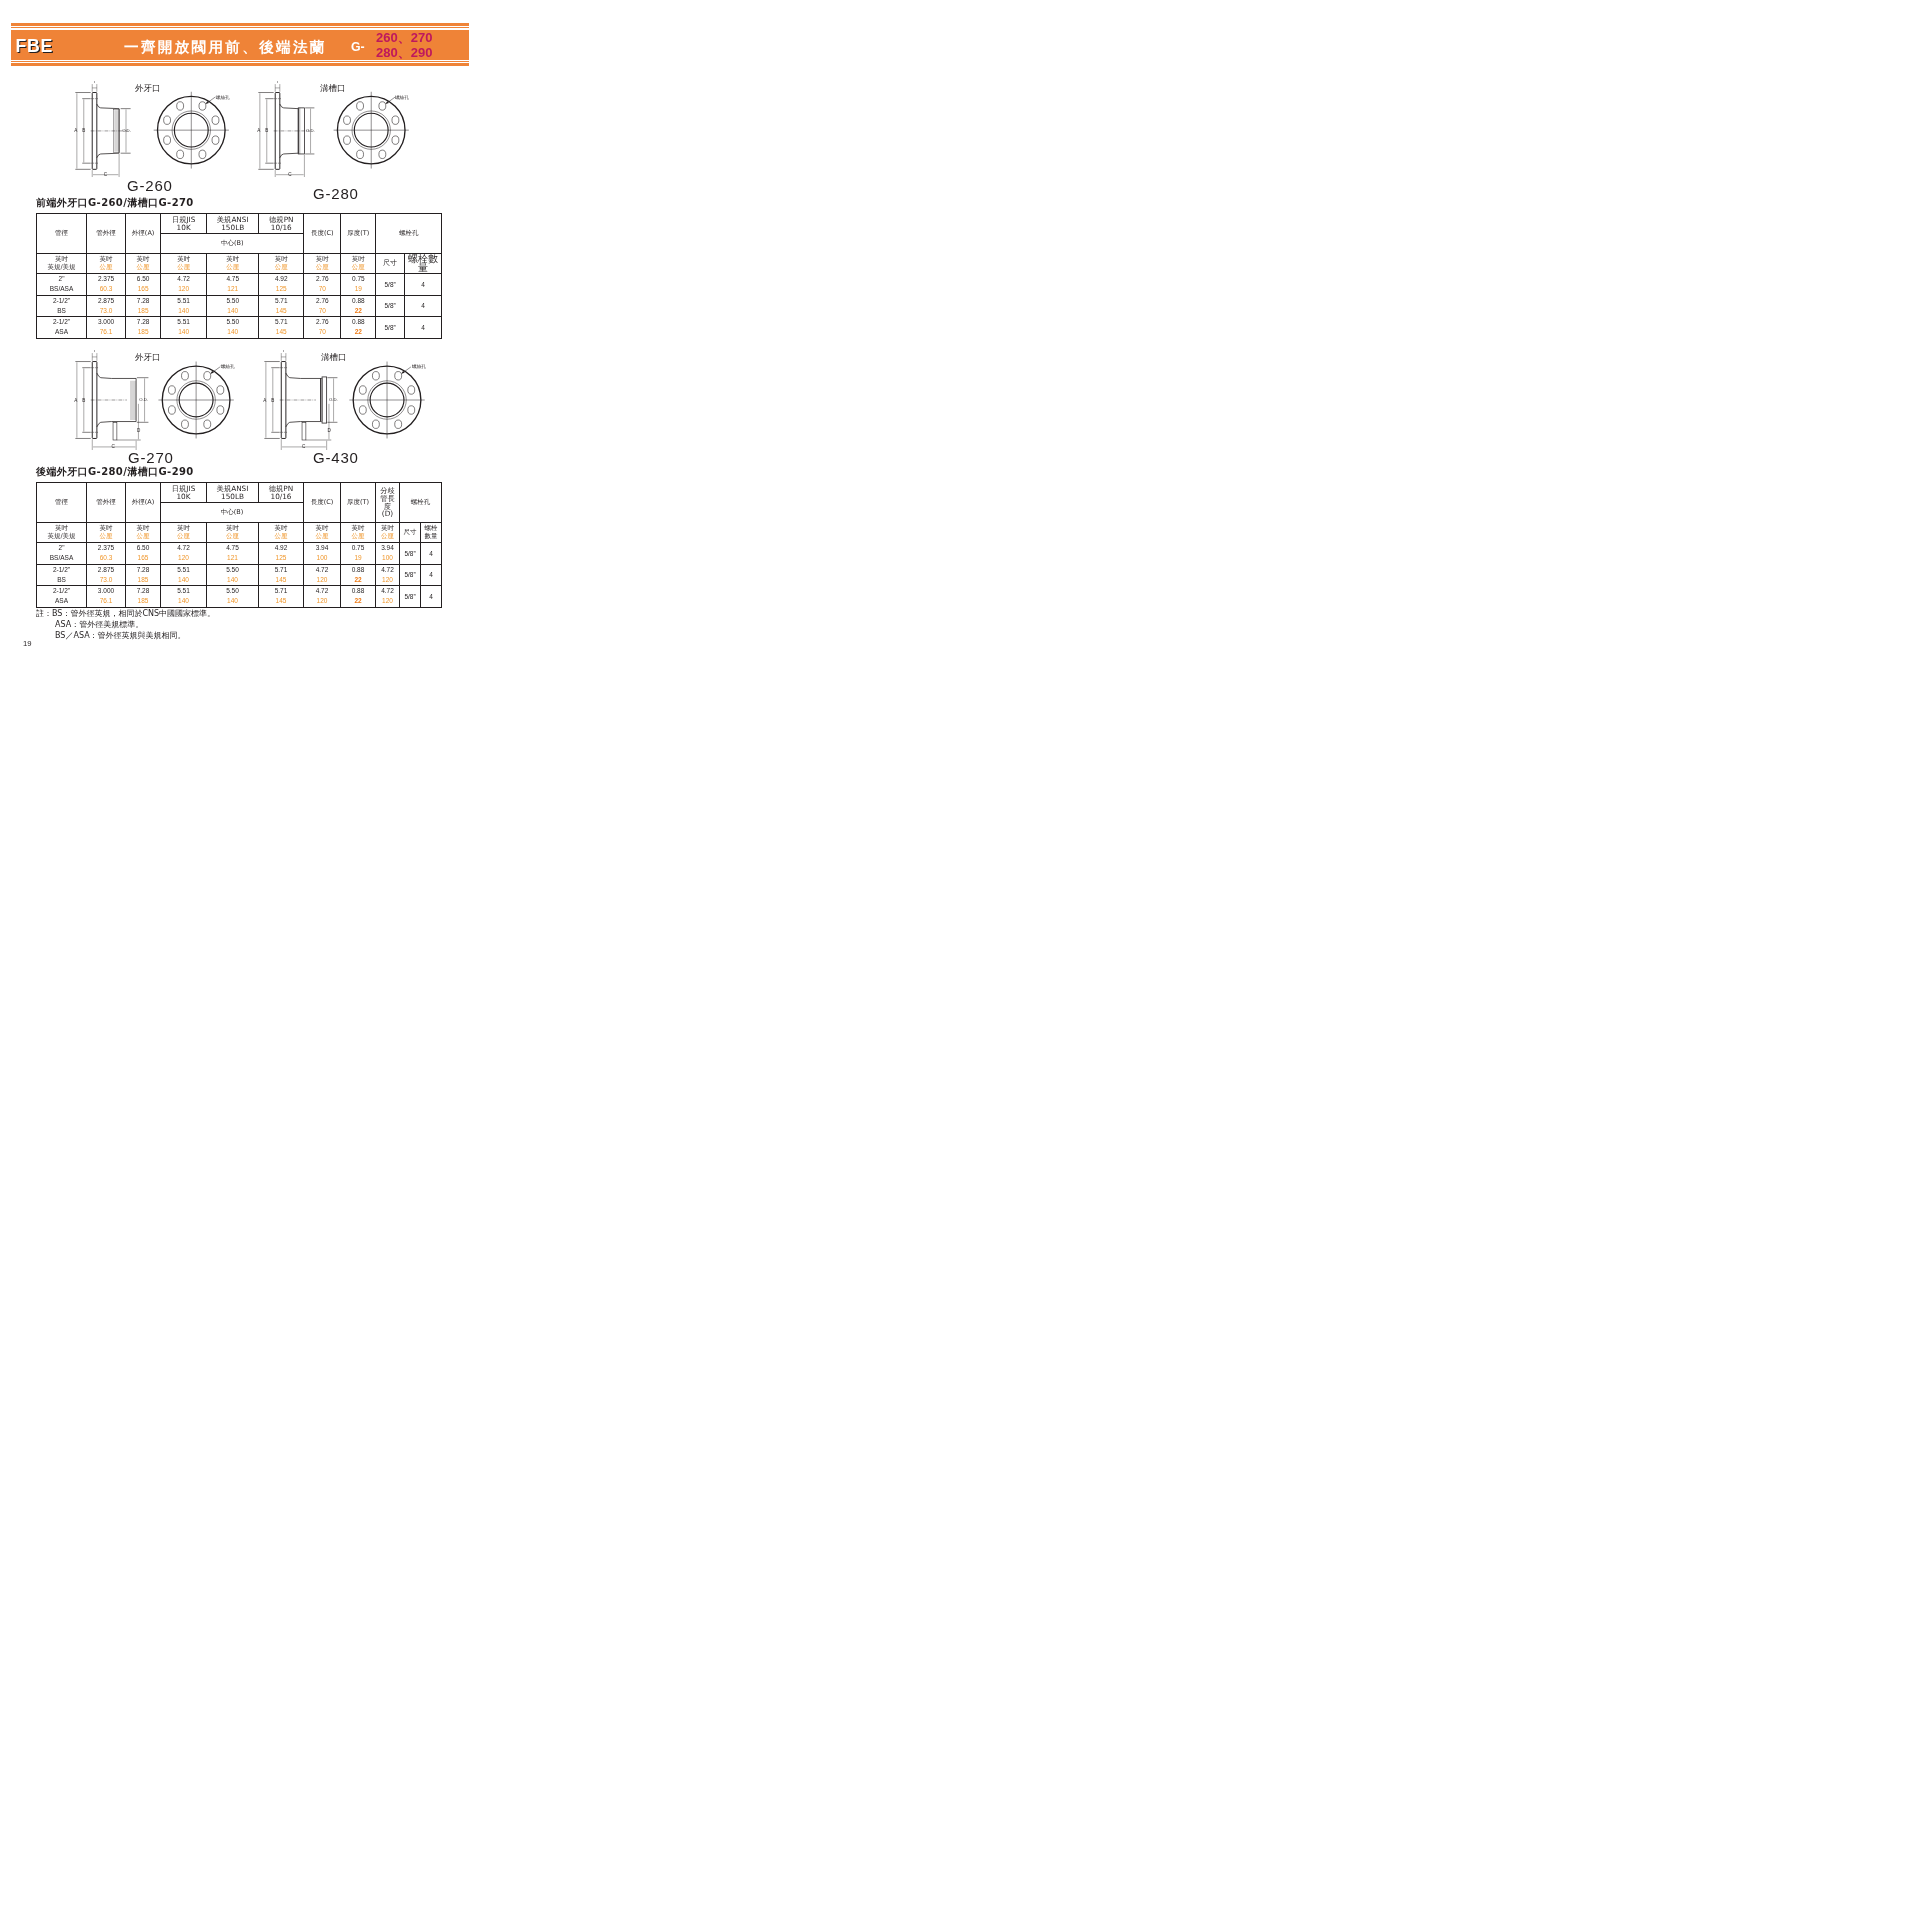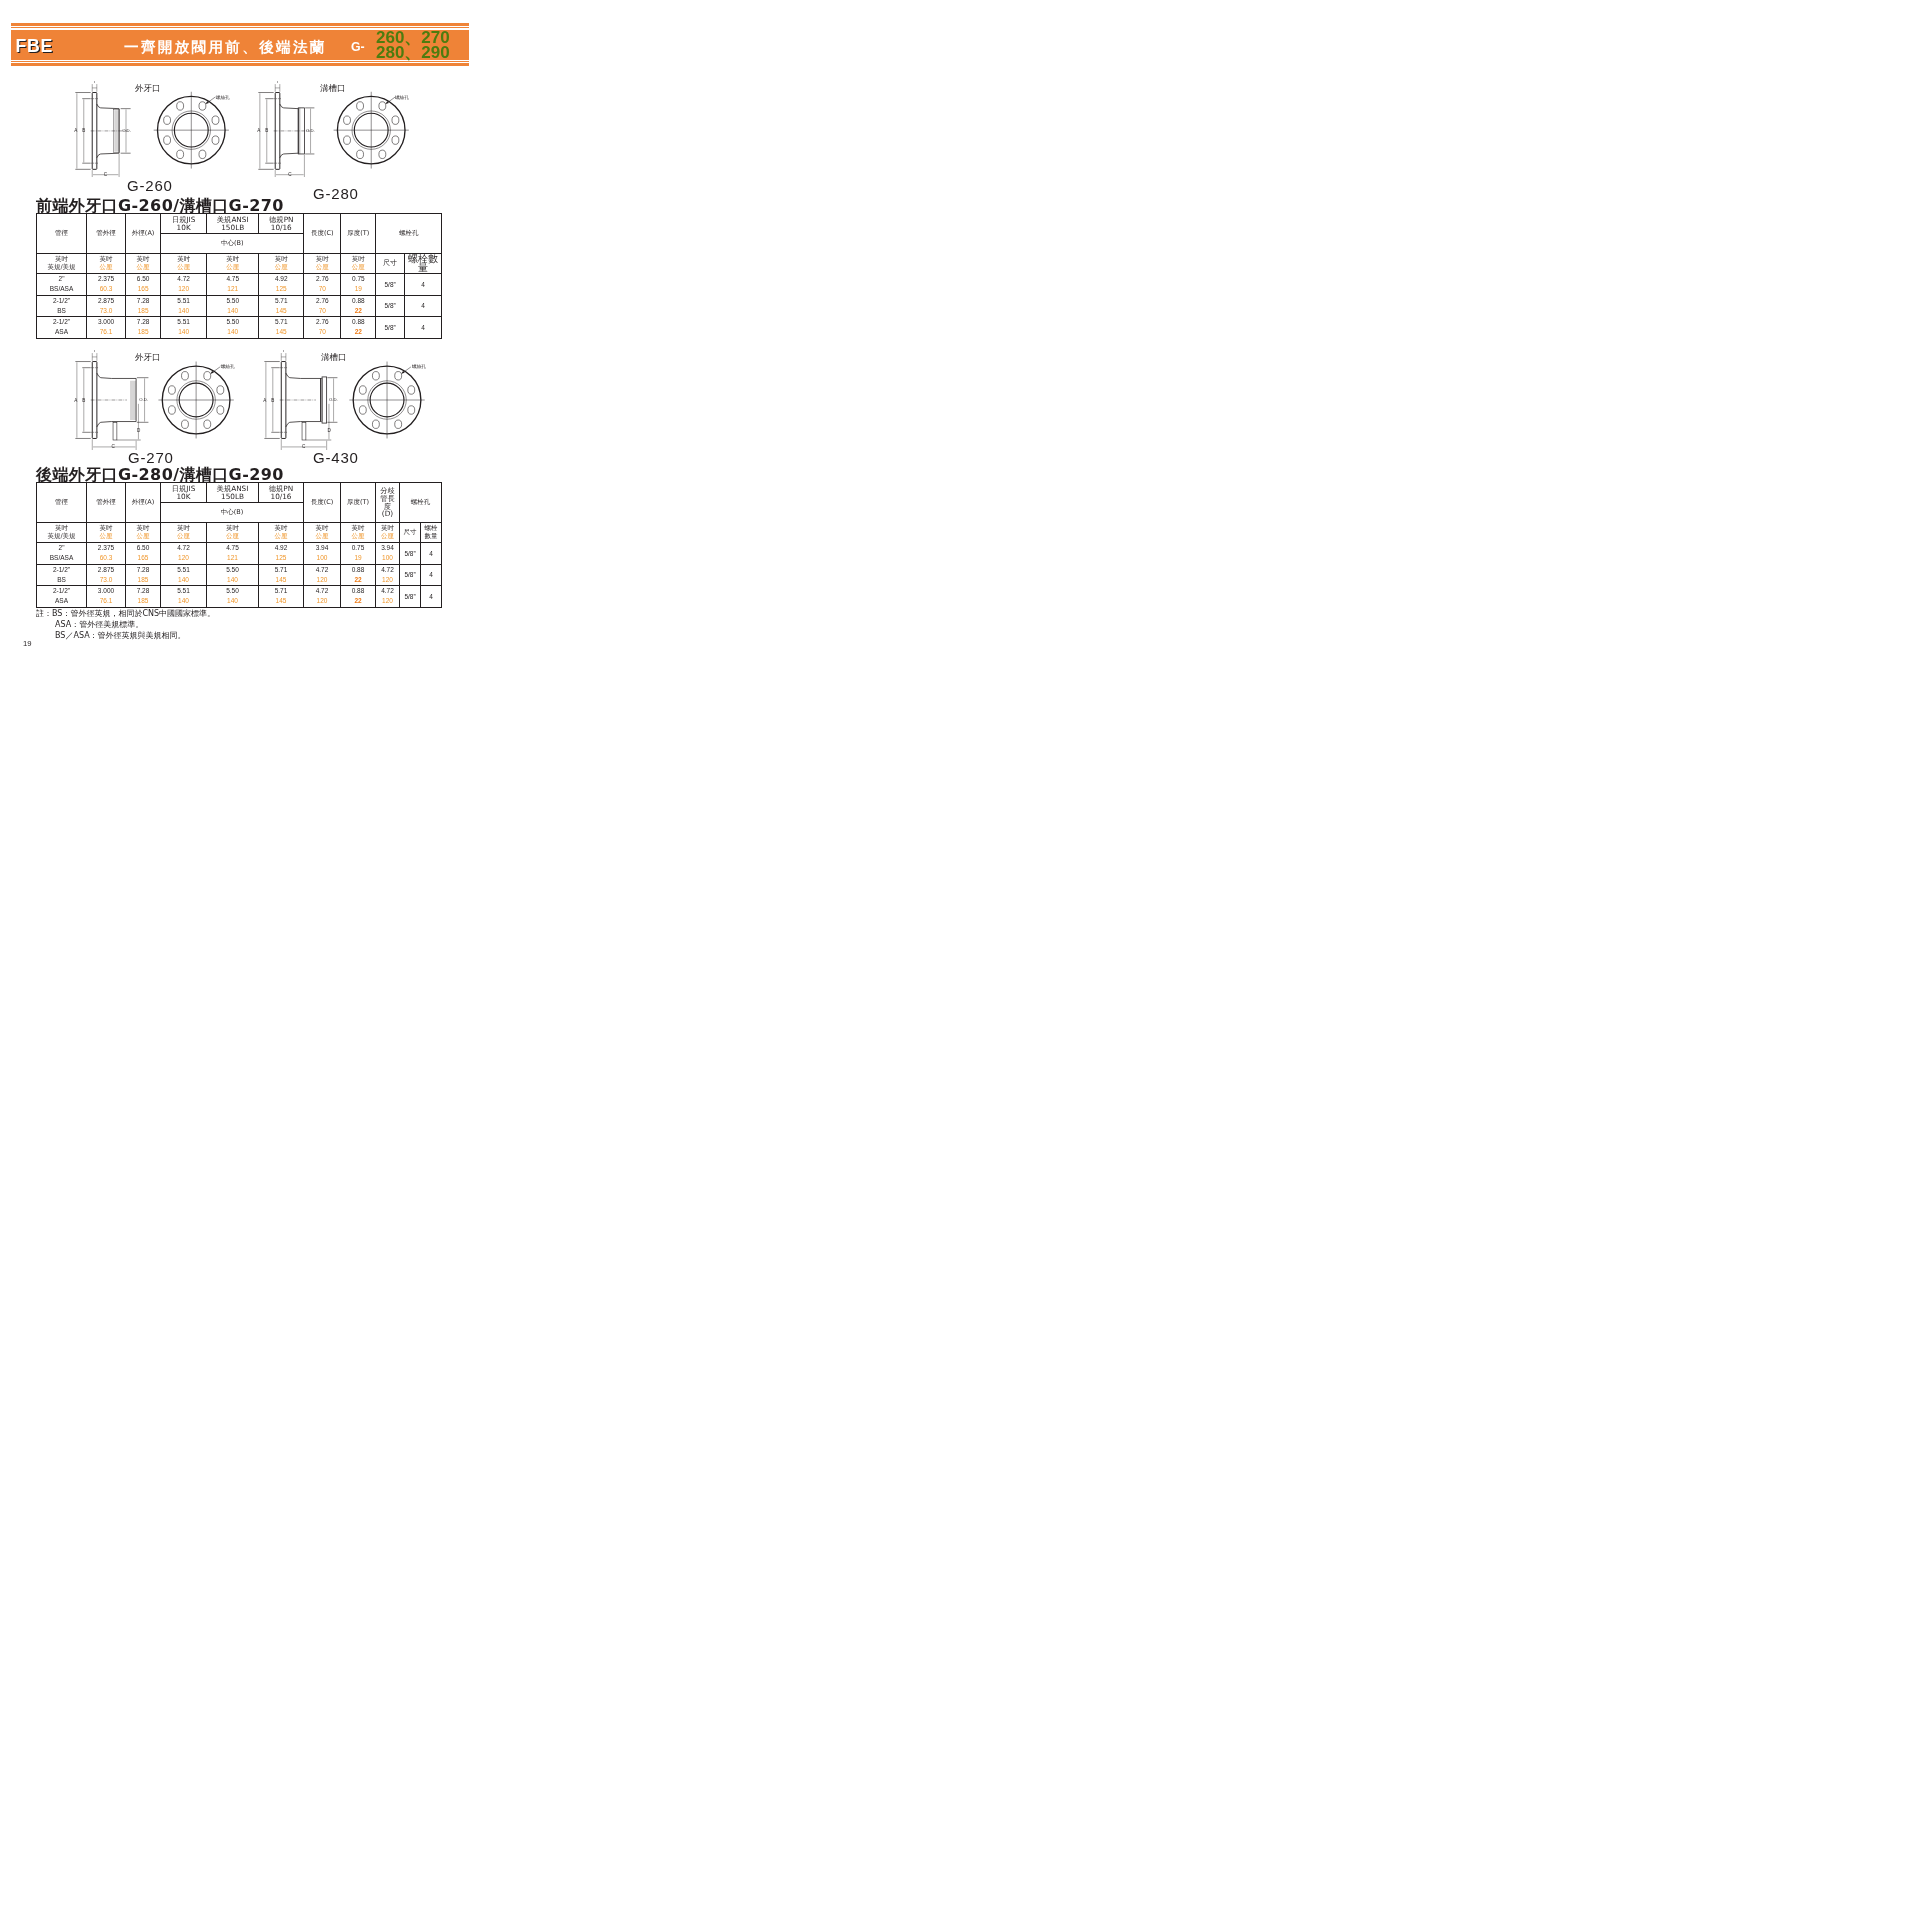--- a/index.html
+++ b/index.html
@@ -2,26 +2,26 @@
 <html style="font-size:6.2px"><head>
 <meta charset="utf-8">
 <style>
   html,body{margin:0;padding:0;background:#fff;}
   body{width:478px;height:676px;position:relative;overflow:hidden;font-family:"Liberation Sans","DejaVu Sans",sans-serif;color:#231f20;}
   .band-stripe{position:absolute;left:10.8px;width:458px;background:#EF8337;}
   .band-main{position:absolute;left:10.8px;top:30px;width:458px;height:30px;background:#EF8337;}
   .band-code{position:absolute;left:15.4px;top:36px;font-size:17.7px;font-weight:bold;color:#fff;letter-spacing:0.8px;text-shadow:1.2px 1.2px 0 #231f20;}
   .band-title{position:absolute;left:124px;top:38px;font-size:14.6px;font-weight:bold;color:#fff;letter-spacing:2.3px;font-family:"DejaVu Sans",sans-serif;}
   .band-g{position:absolute;left:351px;top:40px;font-size:12.3px;font-weight:bold;color:#fff;}
-  .band-models{position:absolute;left:376px;top:31px;font-size:17px;font-weight:bold;color:#4d7c0f;line-height:14.6px;font-family:"Liberation Sans",sans-serif;}
+  .band-models{position:absolute;left:376px;top:31px;font-size:13px;font-weight:bold;color:#be185d;line-height:14.6px;font-family:"Liberation Sans",sans-serif;}
   .diagram{position:absolute;}
   .diagram .kind-label{position:absolute;font-weight:normal;font-size:8.5px;font-family:"DejaVu Sans",sans-serif;white-space:nowrap;}
   .diagram .model-label{position:absolute;font-weight:normal;font-size:15px;letter-spacing:0.8px;white-space:nowrap;}
   .diagram svg{position:absolute;left:0;top:0;}
-  .tbl-title{position:absolute;left:36px;font-size:16px;font-weight:bold;font-family:"DejaVu Sans",sans-serif;letter-spacing:0.4px;white-space:nowrap;}
+  .tbl-title{position:absolute;left:36px;font-size:10px;font-weight:bold;font-family:"DejaVu Sans",sans-serif;letter-spacing:0.4px;white-space:nowrap;}
   table.spec{position:absolute;left:36px;border-collapse:collapse;table-layout:fixed;font-family:"Liberation Sans",sans-serif;}
   table.spec td{border:0.4px solid #231f20;text-align:center;vertical-align:middle;padding:0;font-size:6.5px;}
   table.spec tr.row-sep td{border-top:1.2px solid #231f20;}
   table.spec{border:1.2px solid #231f20;}
   .hdr{font-size:7.7px;font-family:"DejaVu Sans",sans-serif;line-height:8.5px;}
   .unit-in{display:block;font-size:6.5px;font-family:"DejaVu Sans",sans-serif;line-height:7.3px;}
   .unit-mm{display:block;font-size:6.5px;color:#F0962A;font-family:"DejaVu Sans",sans-serif;line-height:7.3px;}
   .v-in{display:block;line-height:10px;}
   .v-mm{display:block;line-height:10px;color:#F0962A;}
   .v-mm.strong{color:#EE7A14;font-weight:bold;}

